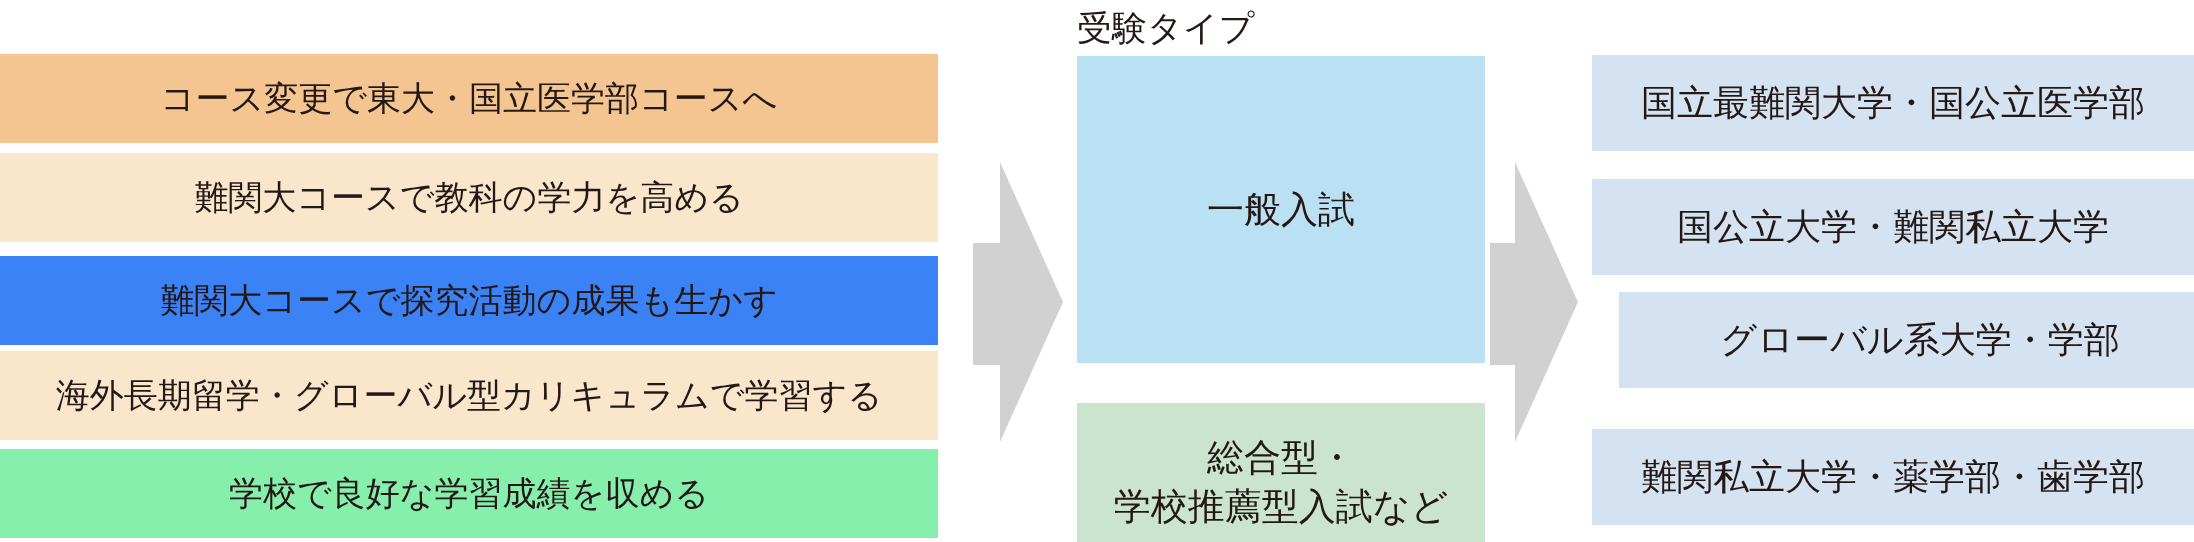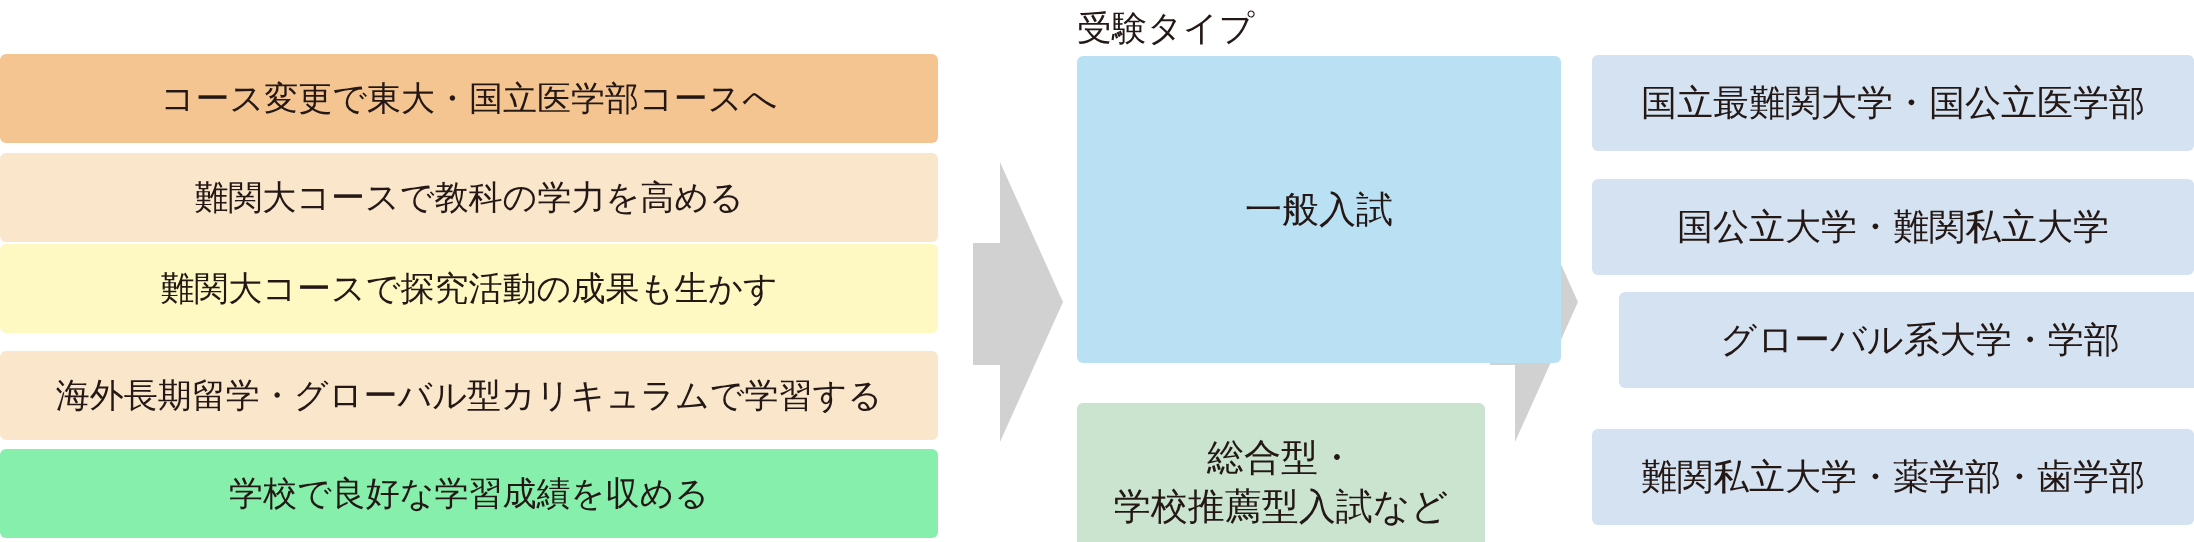--- a/index.html
+++ b/index.html
@@ -12,36 +12,35 @@
     color:#231815;
     overflow:hidden;
   }
   .row{
     position:absolute;
     display:flex;
     align-items:center;
     justify-content:center;
     text-align:center;
     white-space:nowrap;
-    border-radius:6px;
   }
   
   .left-row{left:0;width:938px;height:89px;font-size:34px;}
   .lr1{top:54px;background:#F4C591;}
   .lr2{top:153px;background:#FAE6CB;}
-  .lr3{top:244px;background:#fef9c3;text-align:right;}
+  .lr3{top:256px;background:#3b82f6;text-align:right;}
   .lr4{top:351px;background:#FAE6CB;}
   .lr5{top:449px;background:#86efac;}
   
   .mid-title{
     position:absolute;left:1077px;top:5px;width:408px;
     font-size:35px;
   }
   .box-general{
-    left:1077px;top:56px;width:484px;height:307px;
+    left:1077px;top:56px;width:408px;height:307px;
     background:#BAE0F4;font-size:37px;
   }
   .box-suisen{
     left:1077px;top:379px;width:408px;height:159px;
     background:#CBE4D0;font-size:37px;
     flex-direction:column;line-height:1.32;margin-top:24px;
   }
   
   .right-row{left:1592px;width:602px;height:96px;font-size:36px;background:#D4E2F1;}
   .rr1{top:55px;}

